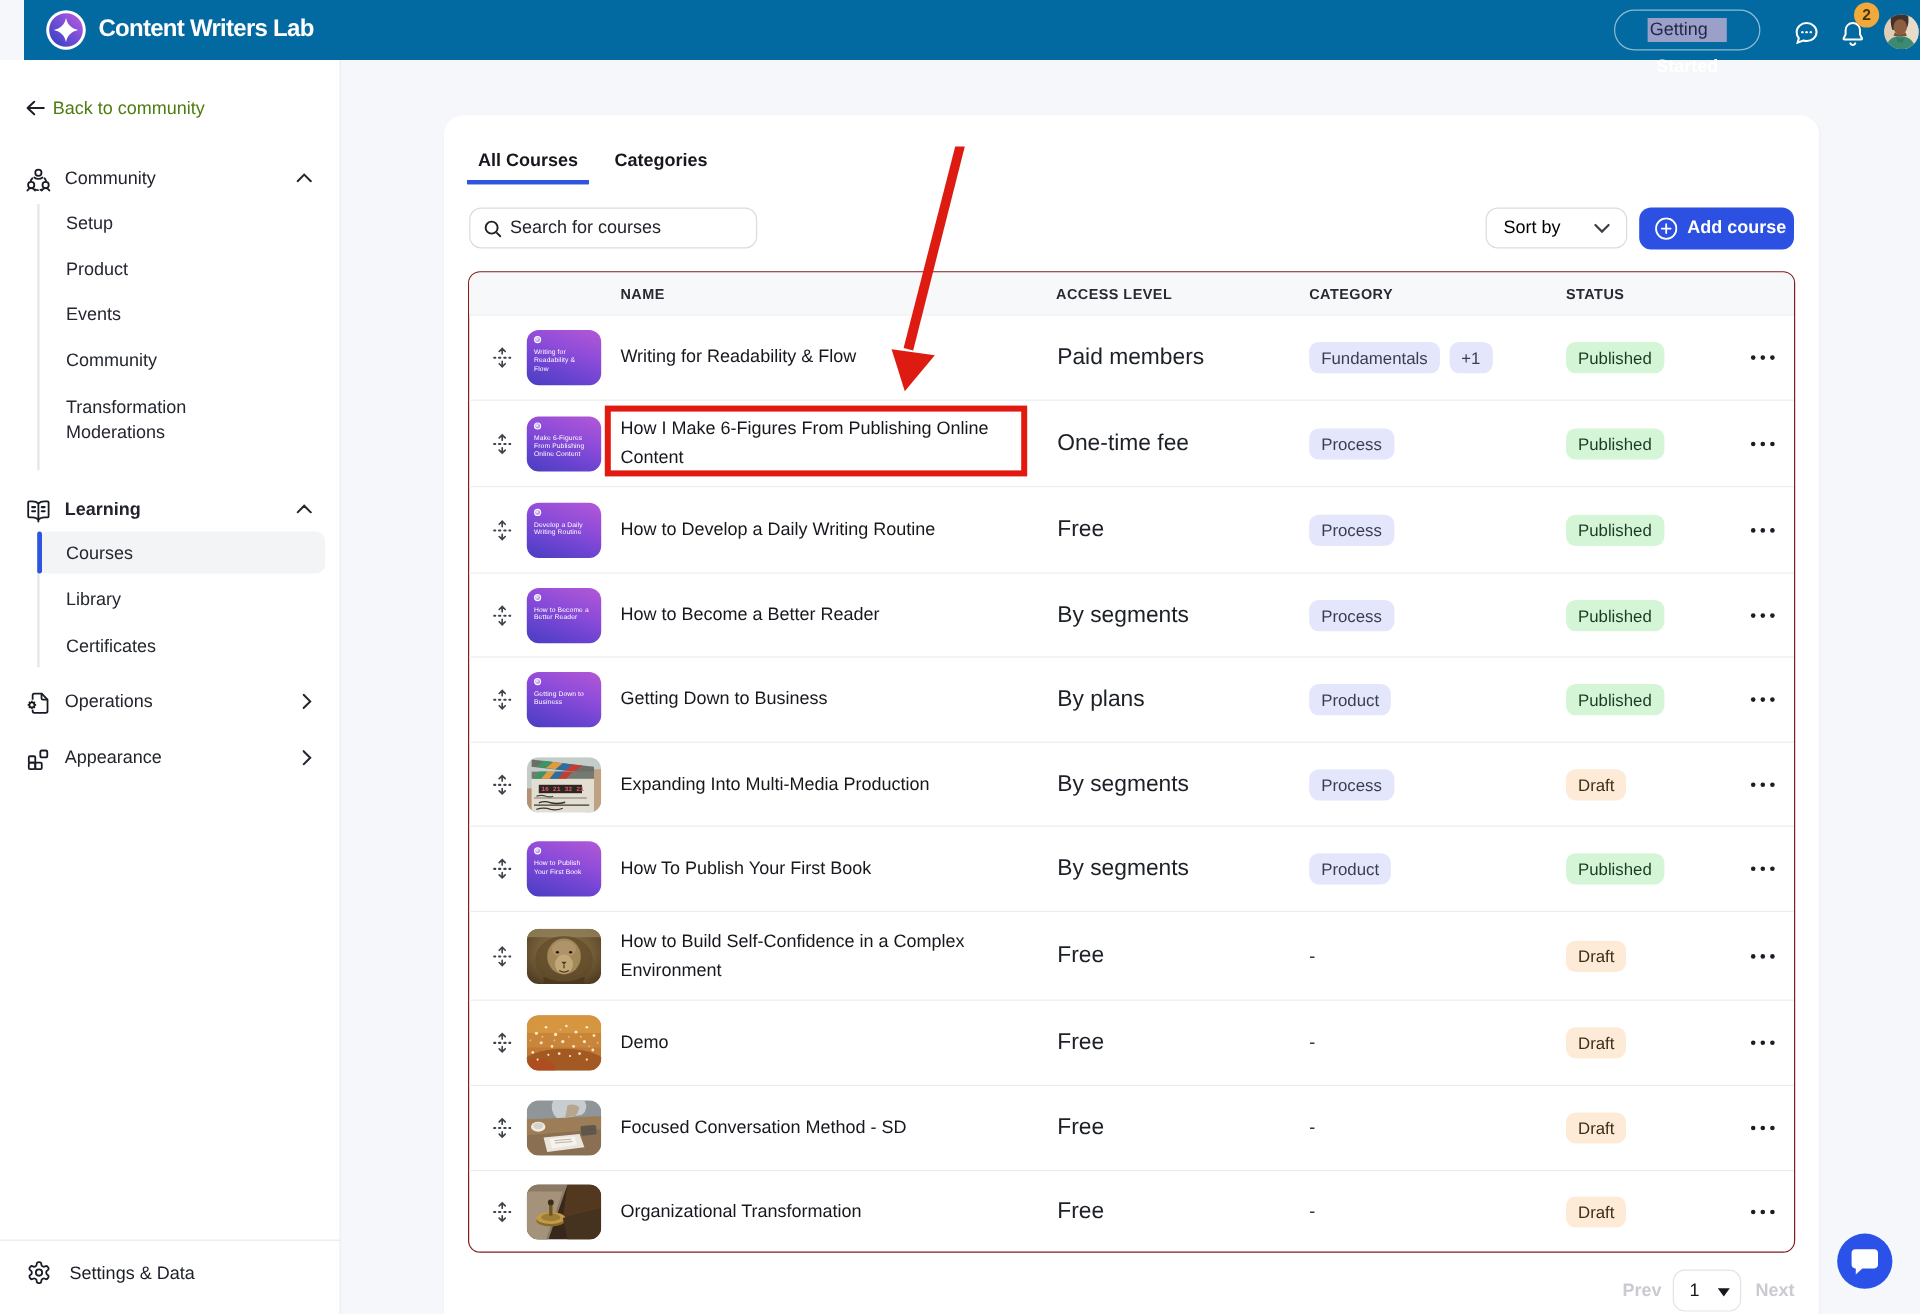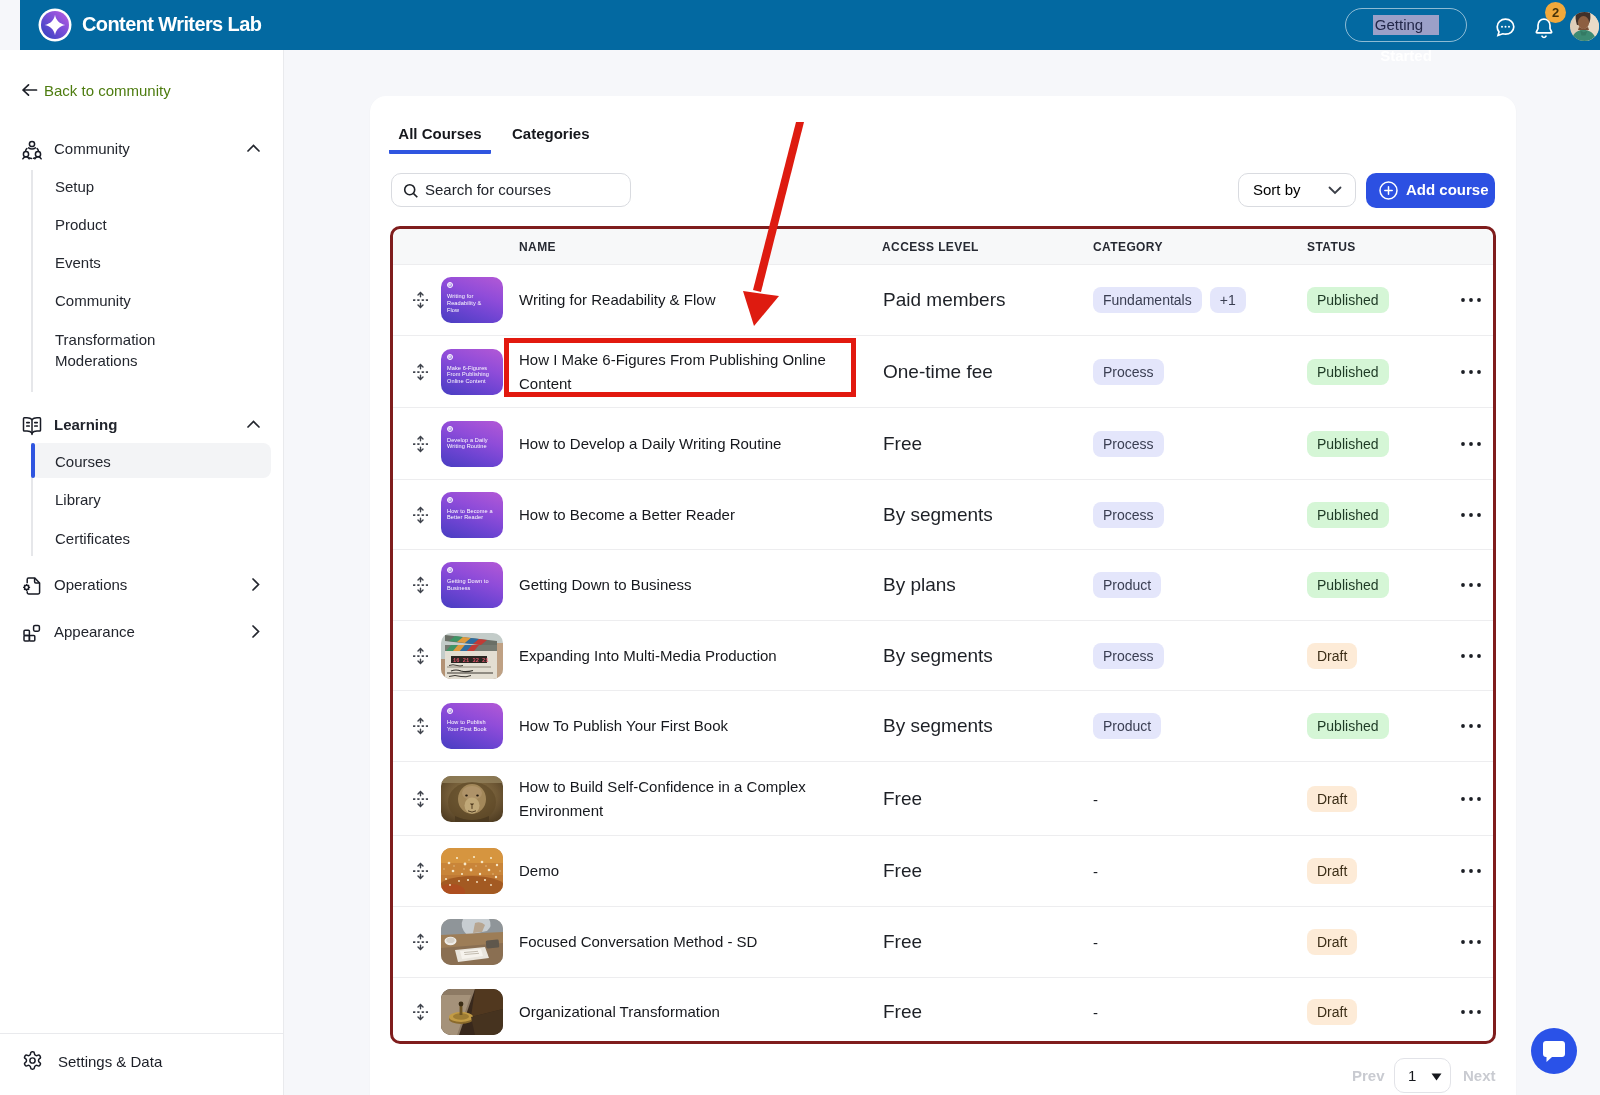--- a/index.html
+++ b/index.html
@@ -40,21 +40,21 @@
   .tab2 { left:142px; }
 
   .search { position:absolute; left:21px; top:77px; width:240px; height:34px; border:1px solid #d9dbe0; border-radius:10px; background:#fff; }
   .search span { position:absolute; left:33px; top:7px; font-size:15px; color:#21242b; }
   .sort { position:absolute; left:868px; top:77px; width:118px; height:34px; border:1px solid #d9dbe0; border-radius:10px; background:#fff; }
   .sort span { position:absolute; left:14px; top:7px; font-size:15px; color:#000000; }
   .addbtn { position:absolute; left:996px; top:77px; width:129px; height:35px; background:#2c50e2; border-radius:10px; color:#fff; }
   .addbtn span { position:absolute; left:40px; top:8px; font-size:15px; font-weight:700; }
 
   
-  .table { position:absolute; left:20px; top:130px; width:1106px; height:818px; border:3px solid #7f1d1d; border-radius:10px; }
+  .table { position:absolute; left:20px; top:130px; width:1106px; height:818px; border:1px solid #7f1d1d; border-radius:10px; }
   .thead { position:relative; height:35px; background:#f7f8f9; border-radius:9px 9px 0 0; }
   .thead div { position:absolute; top:11px; font-size:12px; font-weight:700; color:#272a33; letter-spacing:.4px; }
   .trow { position:relative; border-top:1px solid #ededef; }
   .cell, .thumb, .drag, .dots { position:absolute; top:50%; transform:translateY(-50%); }
   .name { left:126px; font-size:15px; font-weight:500; color:#16181d; line-height:24px; }
   .access { left:490px; font-size:19px; color:#1d2026; }
   .pill { display:inline-block; height:26px; line-height:26px; padding:0 10px; border-radius:8px; font-size:14px; }
   .cat { background:#e4e6fb; color:#3a3e52; }
   .pub { background:#d5f6d6; color:#1e3a25; }
   .draft { background:#fdebd7; color:#3c2e17; }

